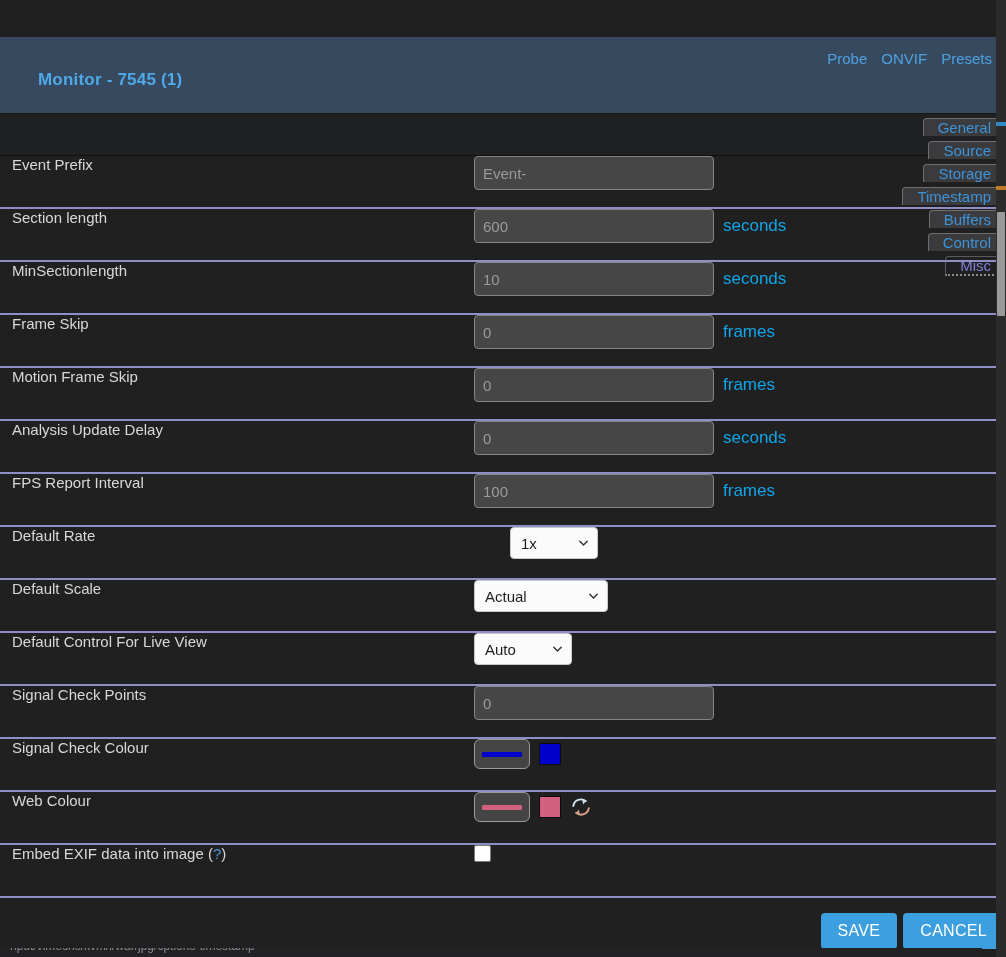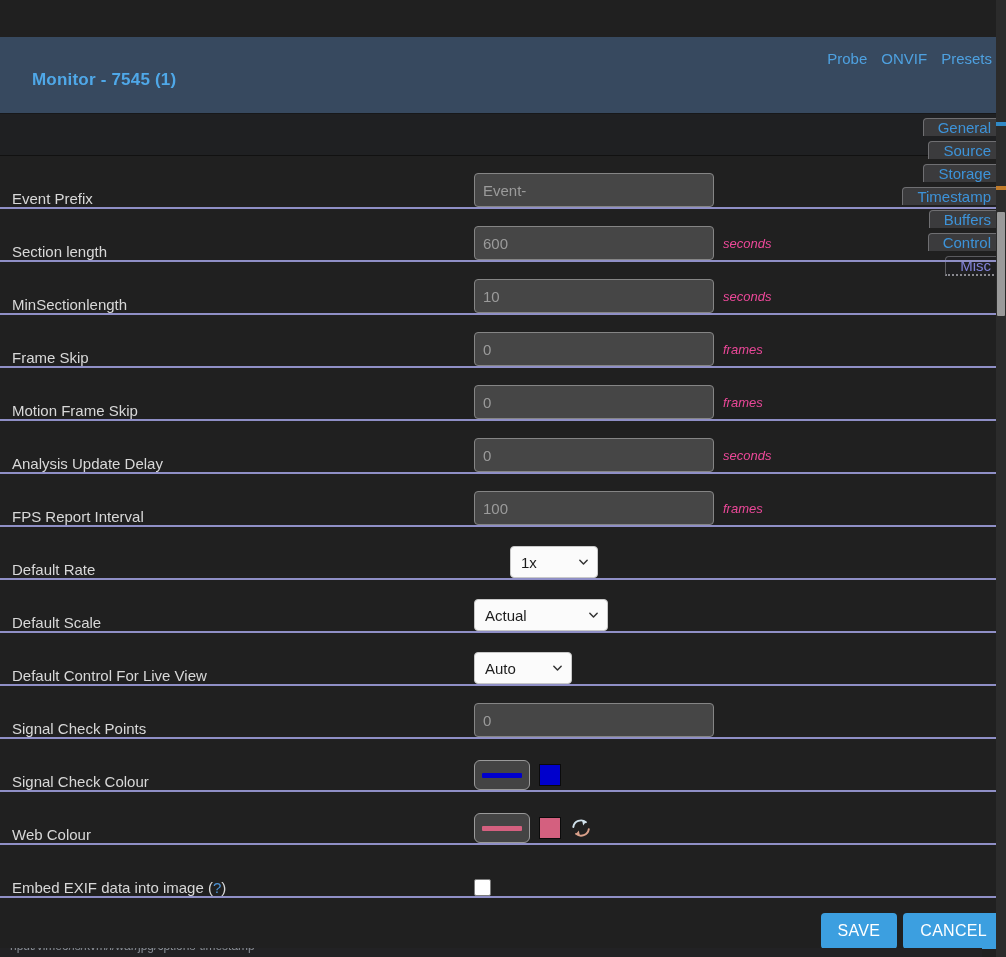--- a/index.html
+++ b/index.html
@@ -32,21 +32,21 @@
     gap: 14px;
     font-size: 15px;
   }
   .header-links a {
     color: #4ea1e0;
     text-decoration: none;
     white-space: nowrap;
   }
   .header-title {
     position: absolute;
-    left: 32px; top: 33px;
+    left: 38px; top: 33px;
     color: #4fa8e8;
     font-size: 17px;
     font-weight: bold;
     letter-spacing: .2px;
   }
 
   
   .tabbar {
     position: relative;
     height: 42px;
@@ -80,21 +80,21 @@
     height: 34px;
   }
 
   
   .form {
     background: #202020;
   }
   .row {
     position: relative;
     display: flex;
-    align-items: flex-end;
+    align-items: flex-start;
     height: 53px;
     border-bottom: 2px solid #8f8fc6;
     padding: 0 0 0 12px;
   }
   .row:first-child { border-top: none; }
   .row .label {
     color: #d8d8d8;
     font-size: 15px;
     flex: 0 0 462px;
     white-space: nowrap;
@@ -102,24 +102,23 @@
   .row .label a.qmark {
     color: #4d94d6;
     text-decoration: none;
   }
   .row .control {
     display: flex;
     align-items: center;
     gap: 9px;
   }
   .unit {
-    color: #ec4899;
-    font-size: 13px;
-    white-space: nowrap;
-    font-style: italic;
+    color: #0ea5e9;
+    font-size: 17px;
+    white-space: nowrap;
   }
 
   
   input.txt {
     width: 240px;
     height: 34px;
     background: #464646;
     border: 1px solid #858585;
     border-radius: 4px;
     color: #b9b9b9;

